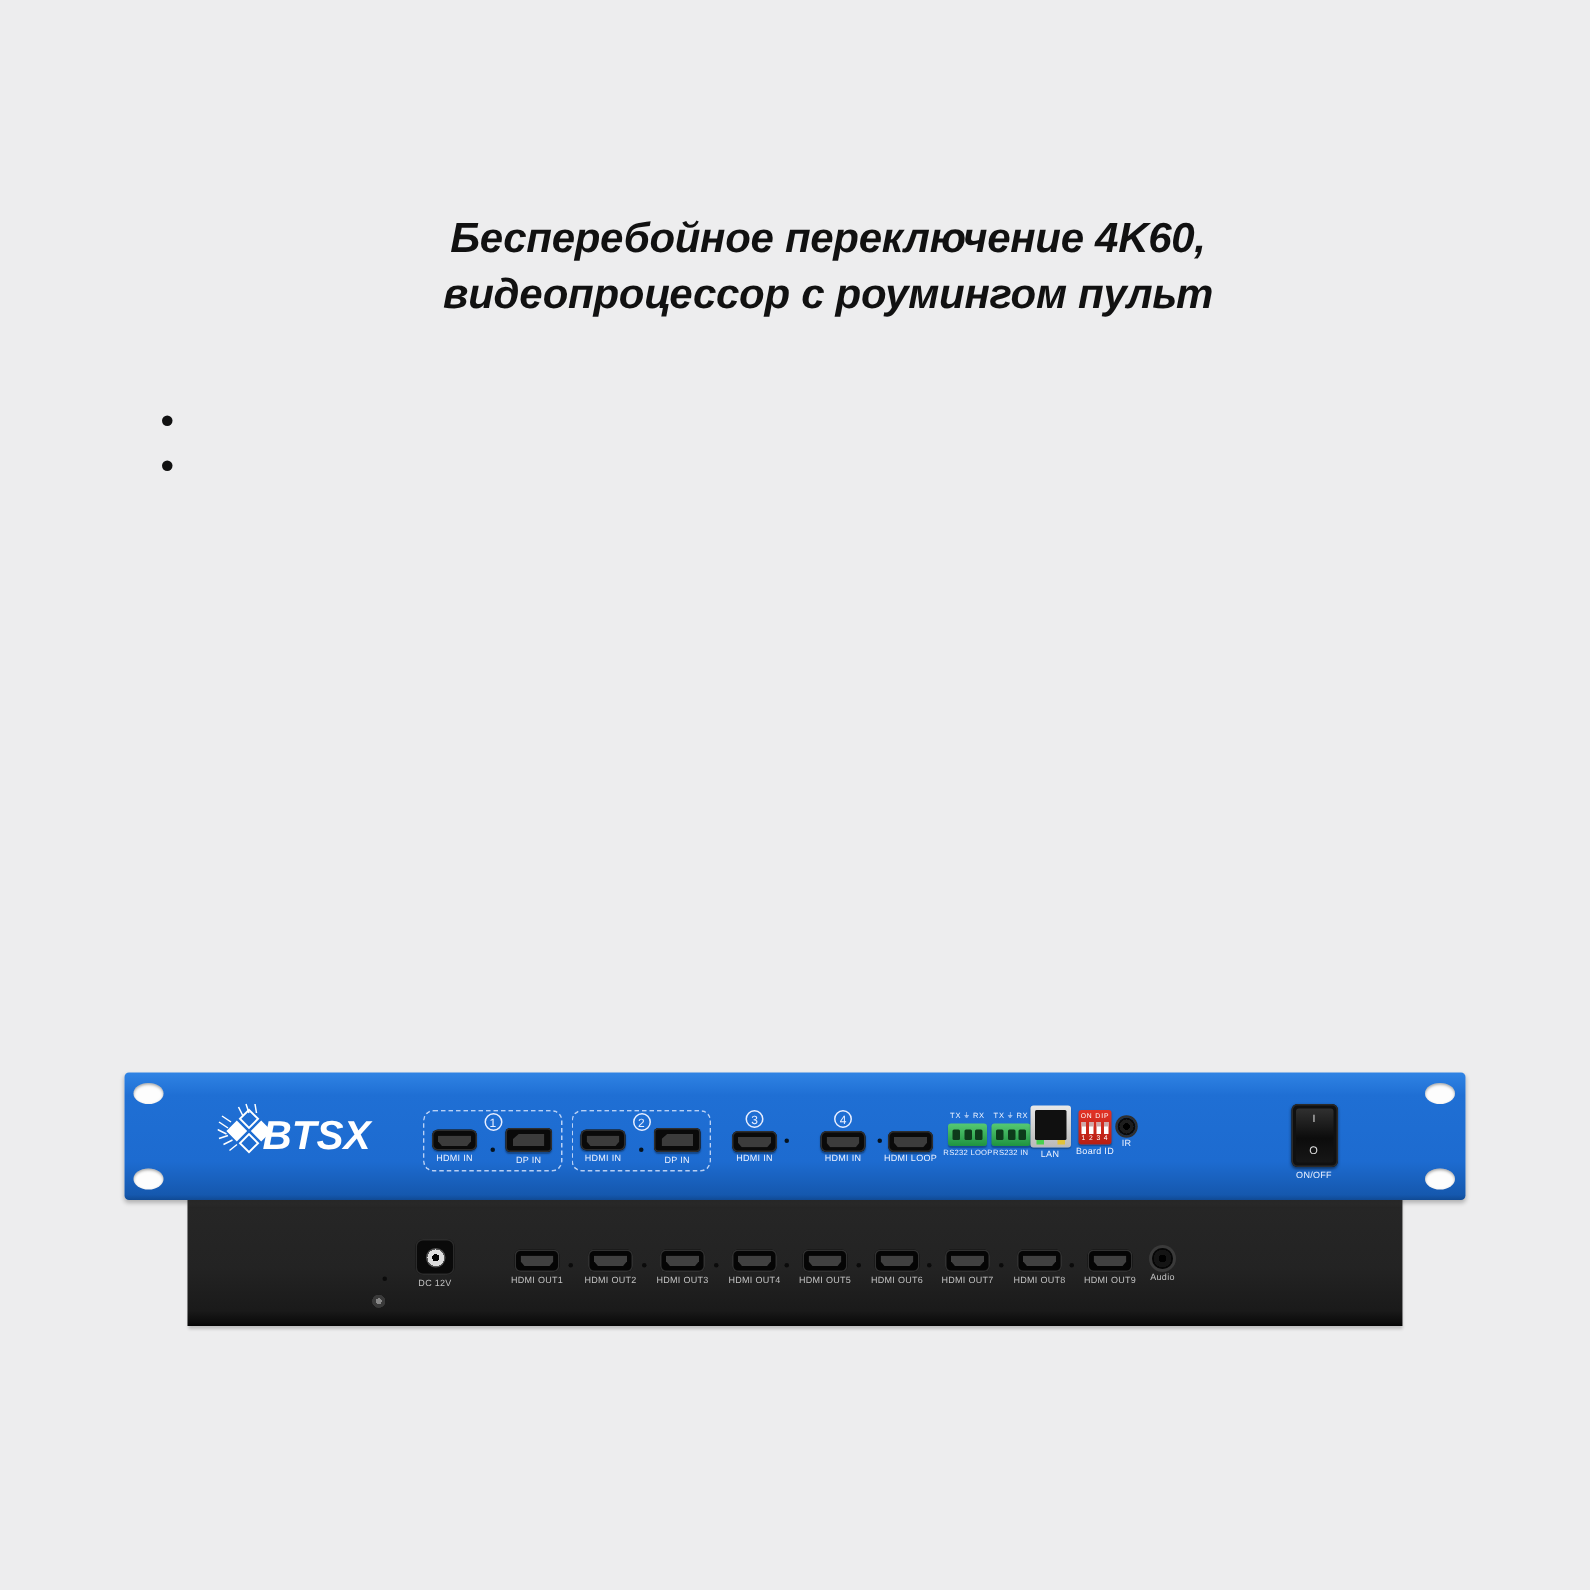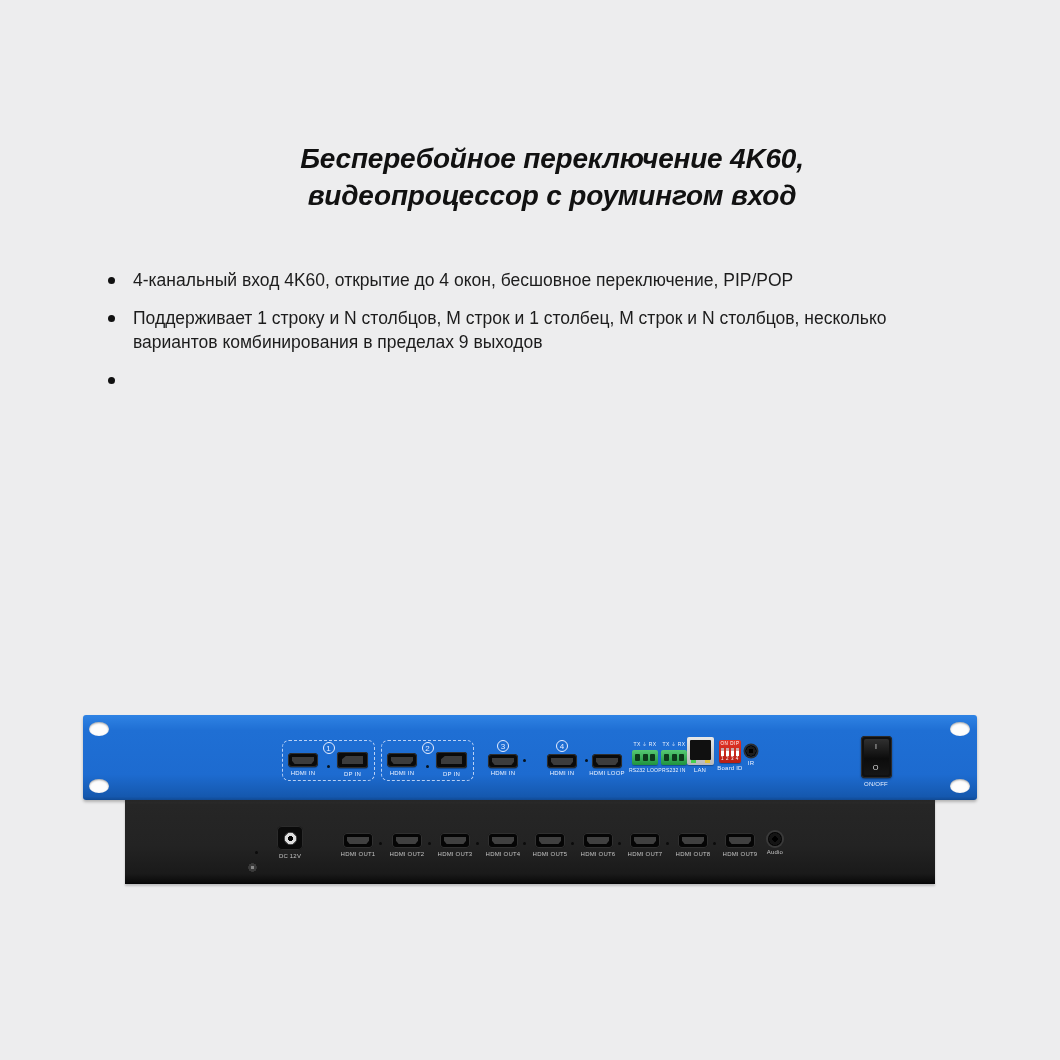--- a/index.html
+++ b/index.html
@@ -102,43 +102,62 @@
     background:radial-gradient(circle,#000 0 26%,#141414 26% 58%,#060606 58% 100%);
     box-shadow:0 0 0 2px #3a3a3a;}
   .screw{position:absolute;width:9px;height:9px;border-radius:50%;
     background:radial-gradient(circle,#888 0 30%,#3a3a3a 30% 70%,#1a1a1a 70% 100%);}
 </style>
 </head>
 <body>
 
 <div class="title">
   <div>Бесперебойное переключение 4K60,</div>
-  <div>видеопроцессор с роумингом вход</div>
+  <div>видеопроцессор с роумингом пульт</div>
 </div>
 
 <div class="features">
   <div class="feature">
     <span class="bullet-dot"></span>
-    <span class="feature-text">4-канальный вход 4K60, открытие до 4 окон, бесшовное  переключение, PIP/POP</span>
-  </div>
-  <div class="feature">
-    <span class="bullet-dot"></span>
-    <span class="feature-text">Поддерживает 1 строку и N столбцов, M строк и 1 столбец, M строк и N столбцов, несколько вариантов комбинирования в пределах 9 выходов</span>
   </div>
   <div class="feature">
     <span class="bullet-dot"></span>
   </div>
 </div>
 
 <div class="front">
   <span class="hole" style="left:6px;top:7px;"></span>
   <span class="hole" style="left:6px;top:64px;"></span>
   <span class="hole" style="left:867px;top:7px;"></span>
   <span class="hole" style="left:867px;top:64px;"></span>
 
+  <div class="logo">
+    <svg width="120" height="40" viewBox="0 0 120 40">
+      <g stroke="#ffffff" stroke-width="1.3" fill="none">
+        <g transform="translate(21,19) rotate(45)">
+          <rect x="-10" y="-10" width="8.5" height="8.5"></rect>
+          <rect x="1.5" y="-10" width="8.5" height="8.5" fill="#ffffff"></rect>
+          <rect x="-10" y="1.5" width="8.5" height="8.5" fill="#ffffff"></rect>
+          <rect x="1.5" y="1.5" width="8.5" height="8.5"></rect>
+        </g>
+        <g stroke-width="1">
+          <line x1="3" y1="9" x2="9" y2="13"></line>
+            <line x1="1" y1="13" x2="7" y2="17"></line>
+            <line x1="0" y1="18" x2="6" y2="21"></line>
+          <line x1="1" y1="24" x2="7" y2="22"></line>
+            <line x1="4" y1="28" x2="10" y2="25"></line>
+            <line x1="8" y1="32" x2="13" y2="28"></line>
+          <line x1="14" y1="3" x2="17" y2="9"></line>
+            <line x1="19" y1="1" x2="21" y2="7"></line>
+            <line x1="25" y1="1" x2="26" y2="7"></line>
+        </g>
+      </g>
+      <text x="30" y="31" font-family="Liberation Sans, sans-serif" font-size="27" font-weight="bold" font-style="italic" fill="#ffffff">BTSX</text>
+    </svg>
+  </div>
 
   <div class="fgroup" style="left:199px;">
     <span class="cnum">1</span>
     <div class="gport" style="left:5px;top:12px;">
       <span class="hdmi"></span>
       <span class="plabel">HDMI IN</span>
     </div>
     <span class="mini-dot" style="left:44px;top:24px;"></span>
     <div class="gport" style="left:54px;top:11px;">
       <span class="dp"></span>

